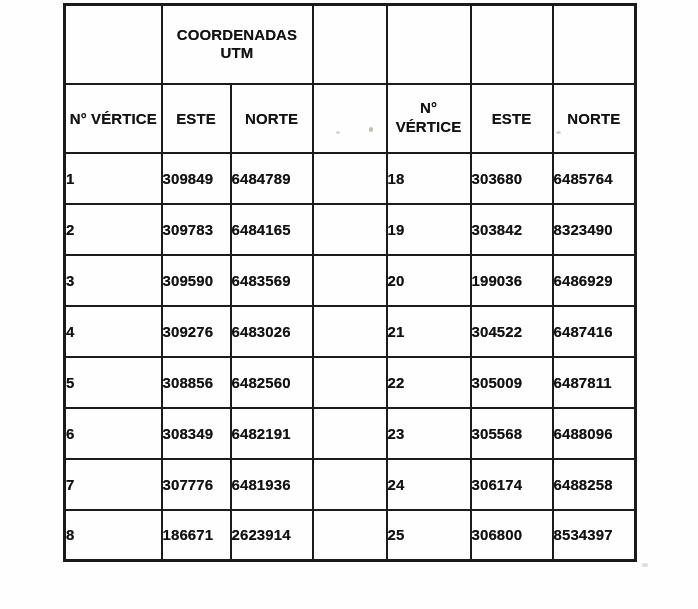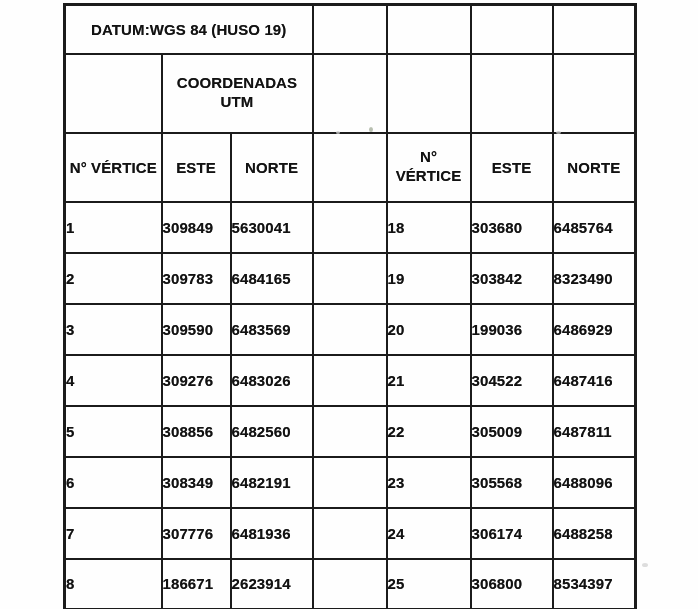--- a/index.html
+++ b/index.html
@@ -75,27 +75,20 @@
     <colgroup>
       <col style="width:97px">
       <col style="width:69px">
       <col style="width:82px">
       <col style="width:74px">
       <col style="width:84px">
       <col style="width:82px">
       <col style="width:83px">
     </colgroup>
     <tbody>
-      <tr class="row-datum">
-        <td colspan="3" class="center nowrap">DATUM:WGS 84 (HUSO 19)</td>
-        <td></td>
-        <td></td>
-        <td></td>
-        <td></td>
-      </tr>
       <tr class="row-coord">
         <td></td>
         <td colspan="2" class="stacked">COORDENADAS
 UTM</td>
         <td></td>
         <td></td>
         <td></td>
         <td></td>
       </tr>
       <tr class="row-head">
@@ -106,21 +99,21 @@
         <td class="stacked">N°
 VÉRTICE</td>
         <td class="center">ESTE</td>
         <td class="center">NORTE</td>
       </tr>
     </tbody>
     <tbody>
         <tr class="data-row">
           <td class="left-val">1</td>
           <td class="left-val">309849</td>
-          <td class="left-val">5630041</td>
+          <td class="left-val">6484789</td>
           <td class="left-val"></td>
           <td class="left-val">18</td>
           <td class="left-val">303680</td>
           <td class="left-val">6485764</td>
         </tr>
         <tr class="data-row">
           <td class="left-val">2</td>
           <td class="left-val">309783</td>
           <td class="left-val">6484165</td>
           <td class="left-val"></td>

